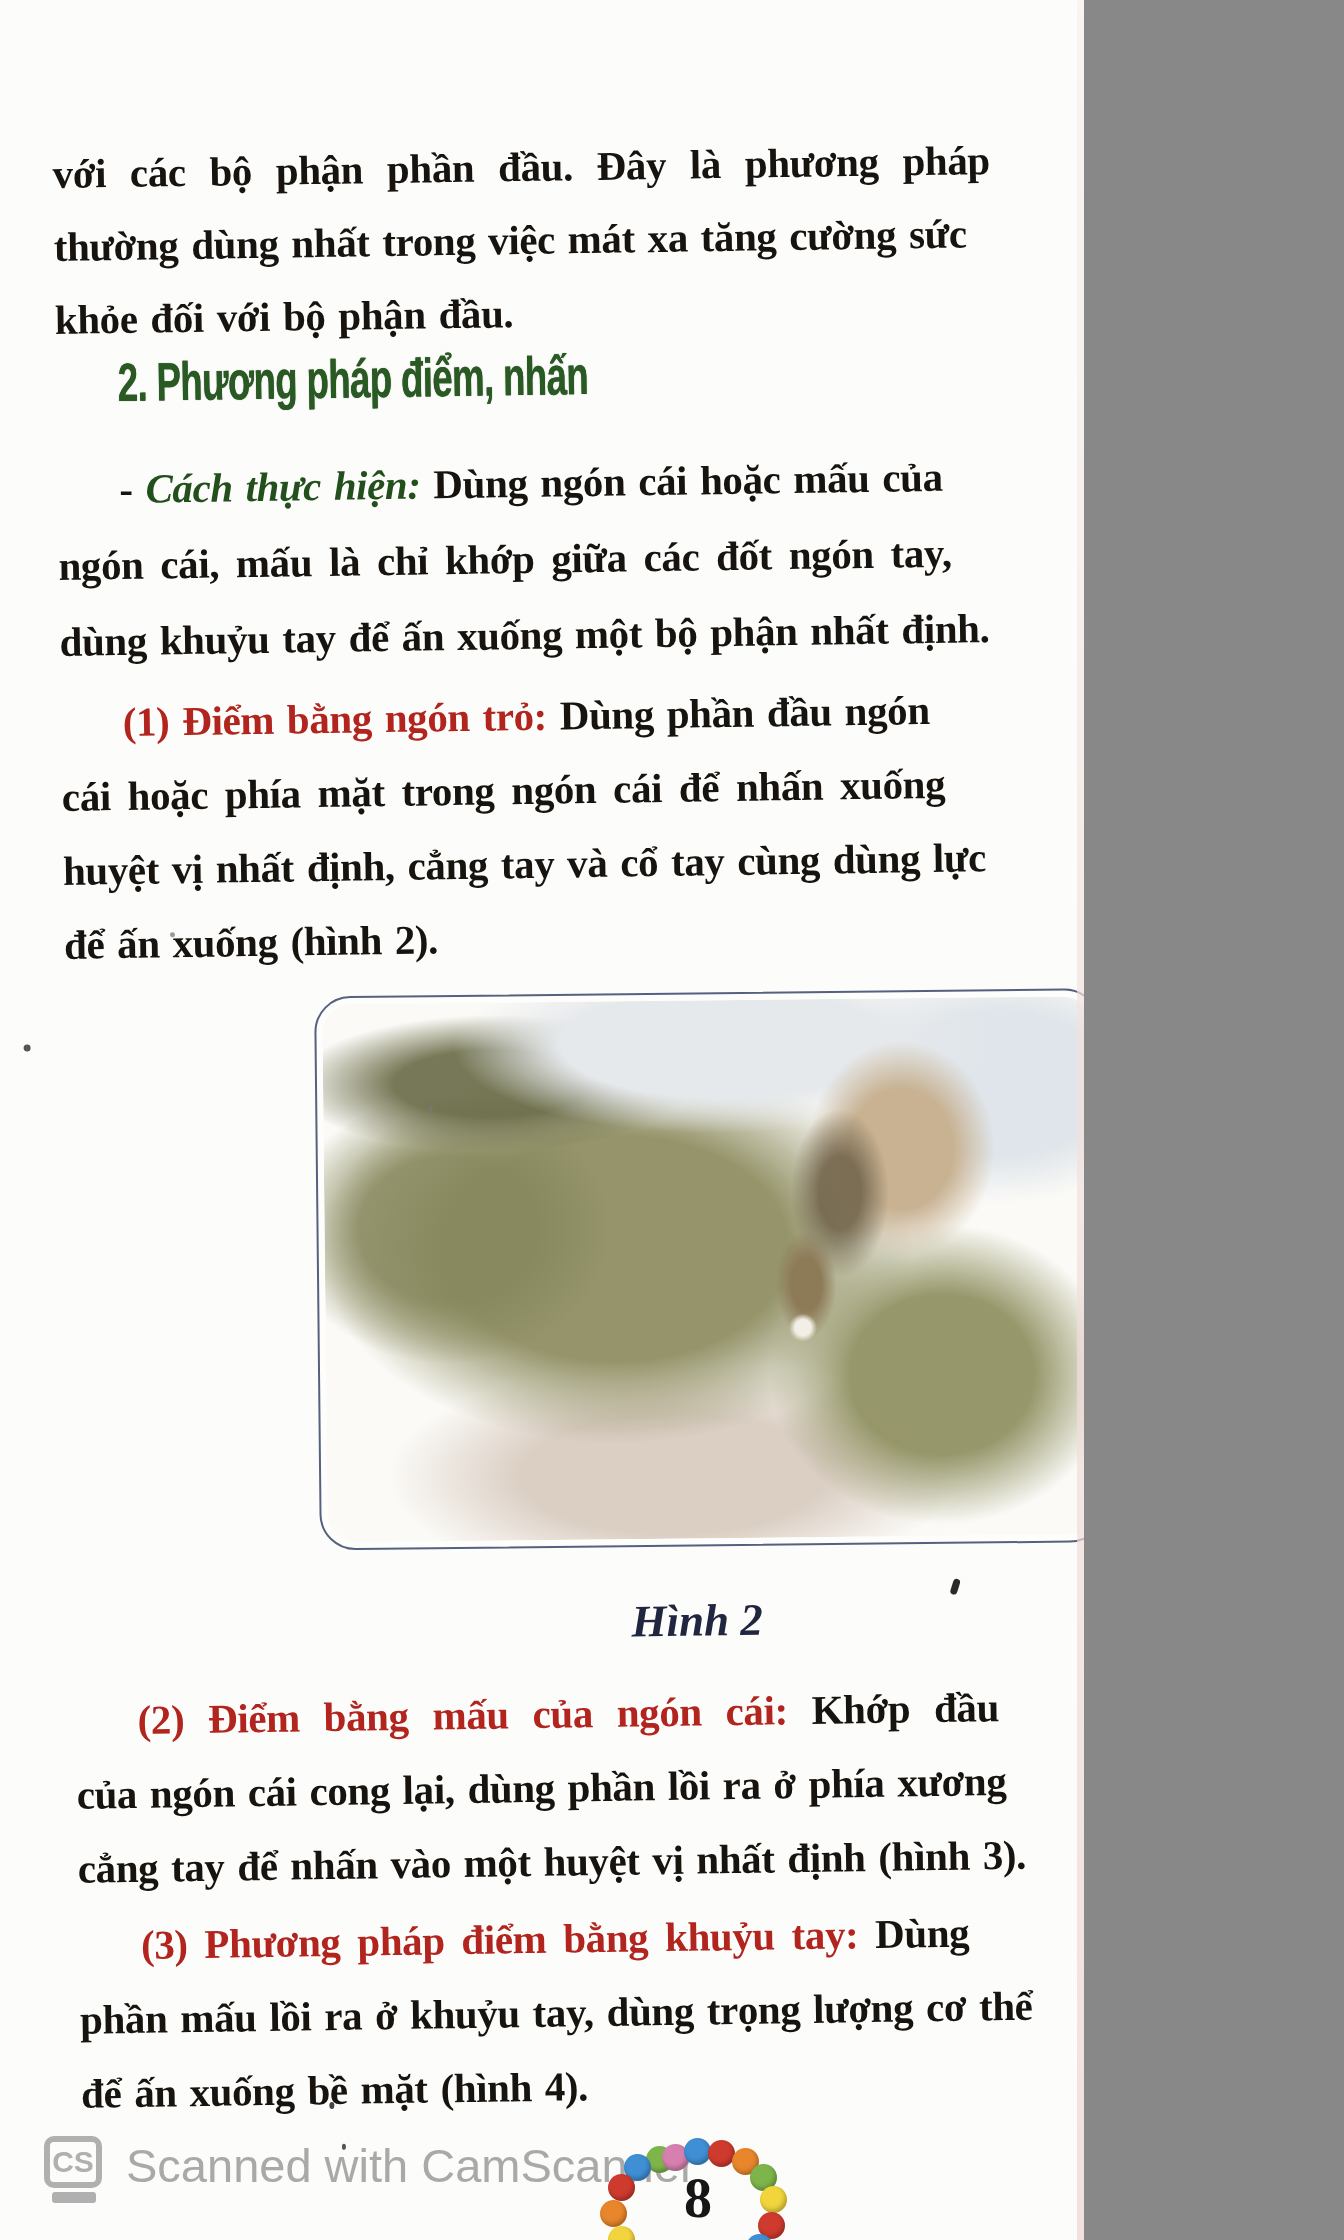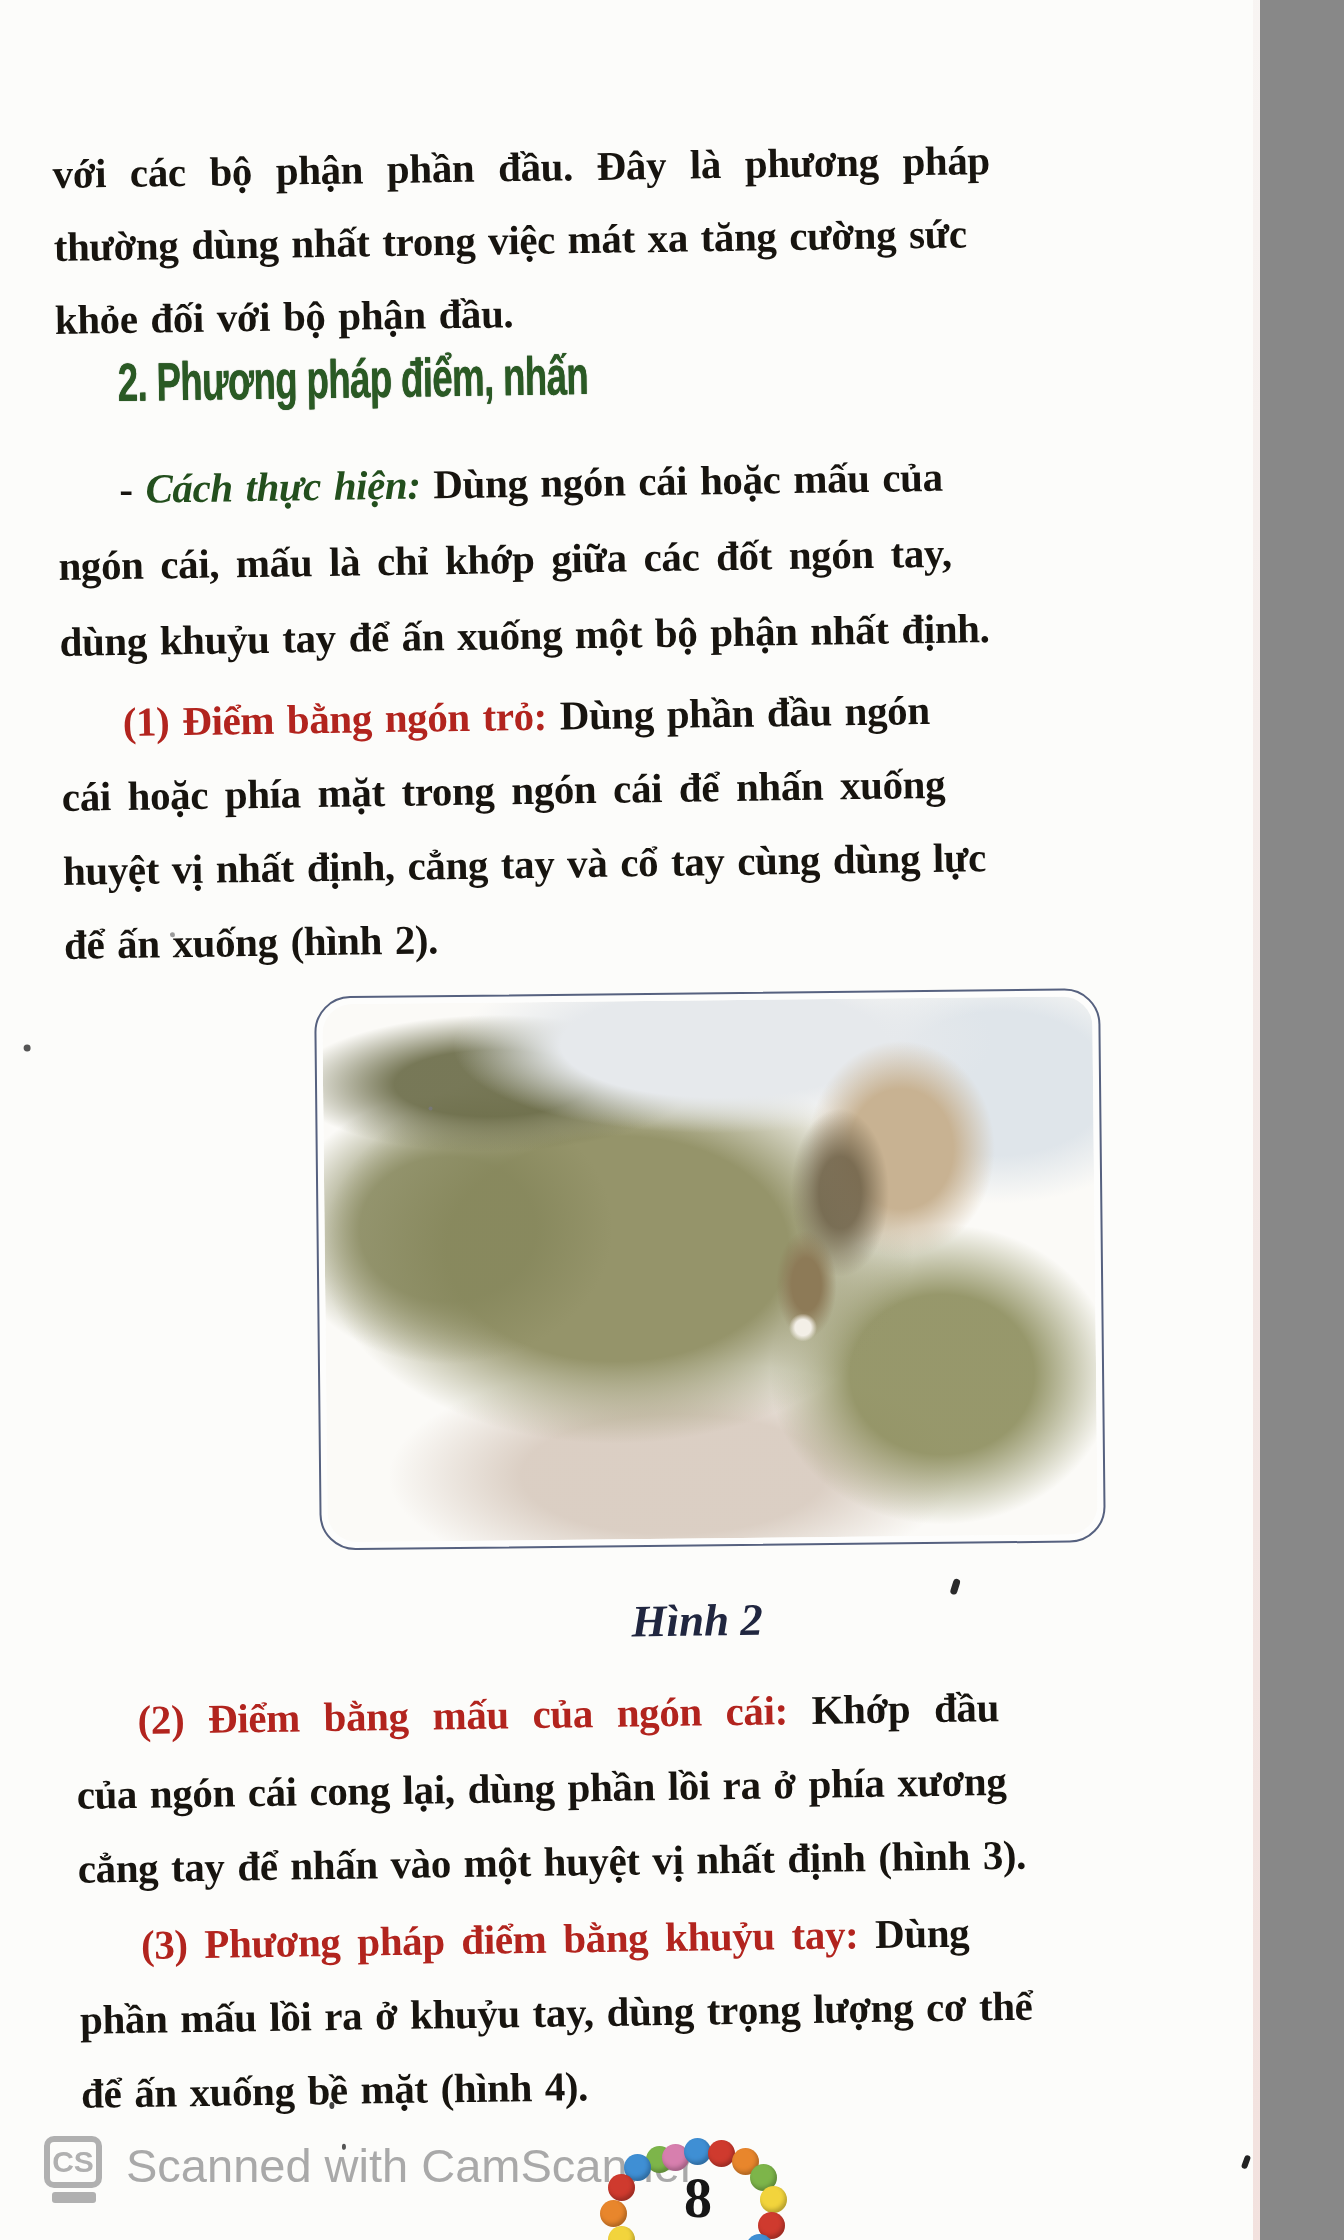--- a/index.html
+++ b/index.html
@@ -1,16 +1,16 @@
 <!DOCTYPE html>
 <html><head>
 <meta charset="utf-8">
 <style>
   html,body{margin:0;padding:0;background:#888;}
-  .page{position:relative;width:1260px;height:2240px;background:#fcfcfa;overflow:hidden;
+  .page{position:relative;width:1084px;height:2240px;background:#fcfcfa;overflow:hidden;
         font-family:"Liberation Serif",serif;}
   .content{position:absolute;inset:0;transform:rotate(-0.85deg);transform-origin:50px 130px;}
   .col{position:absolute;left:52px;width:916px;}
   .line{position:relative;white-space:nowrap;font-size:41px;line-height:73px;height:73px;
         color:#17140f;font-weight:700;letter-spacing:-0.4px;word-spacing:3px;}
   .lh74 .line{line-height:74px;height:74px;}
   .lh76 .line{line-height:76px;height:76px;}
   .ws-wide{word-spacing:14px;}
   .ws-med{word-spacing:7px;}
   .indent{text-indent:62px;}

